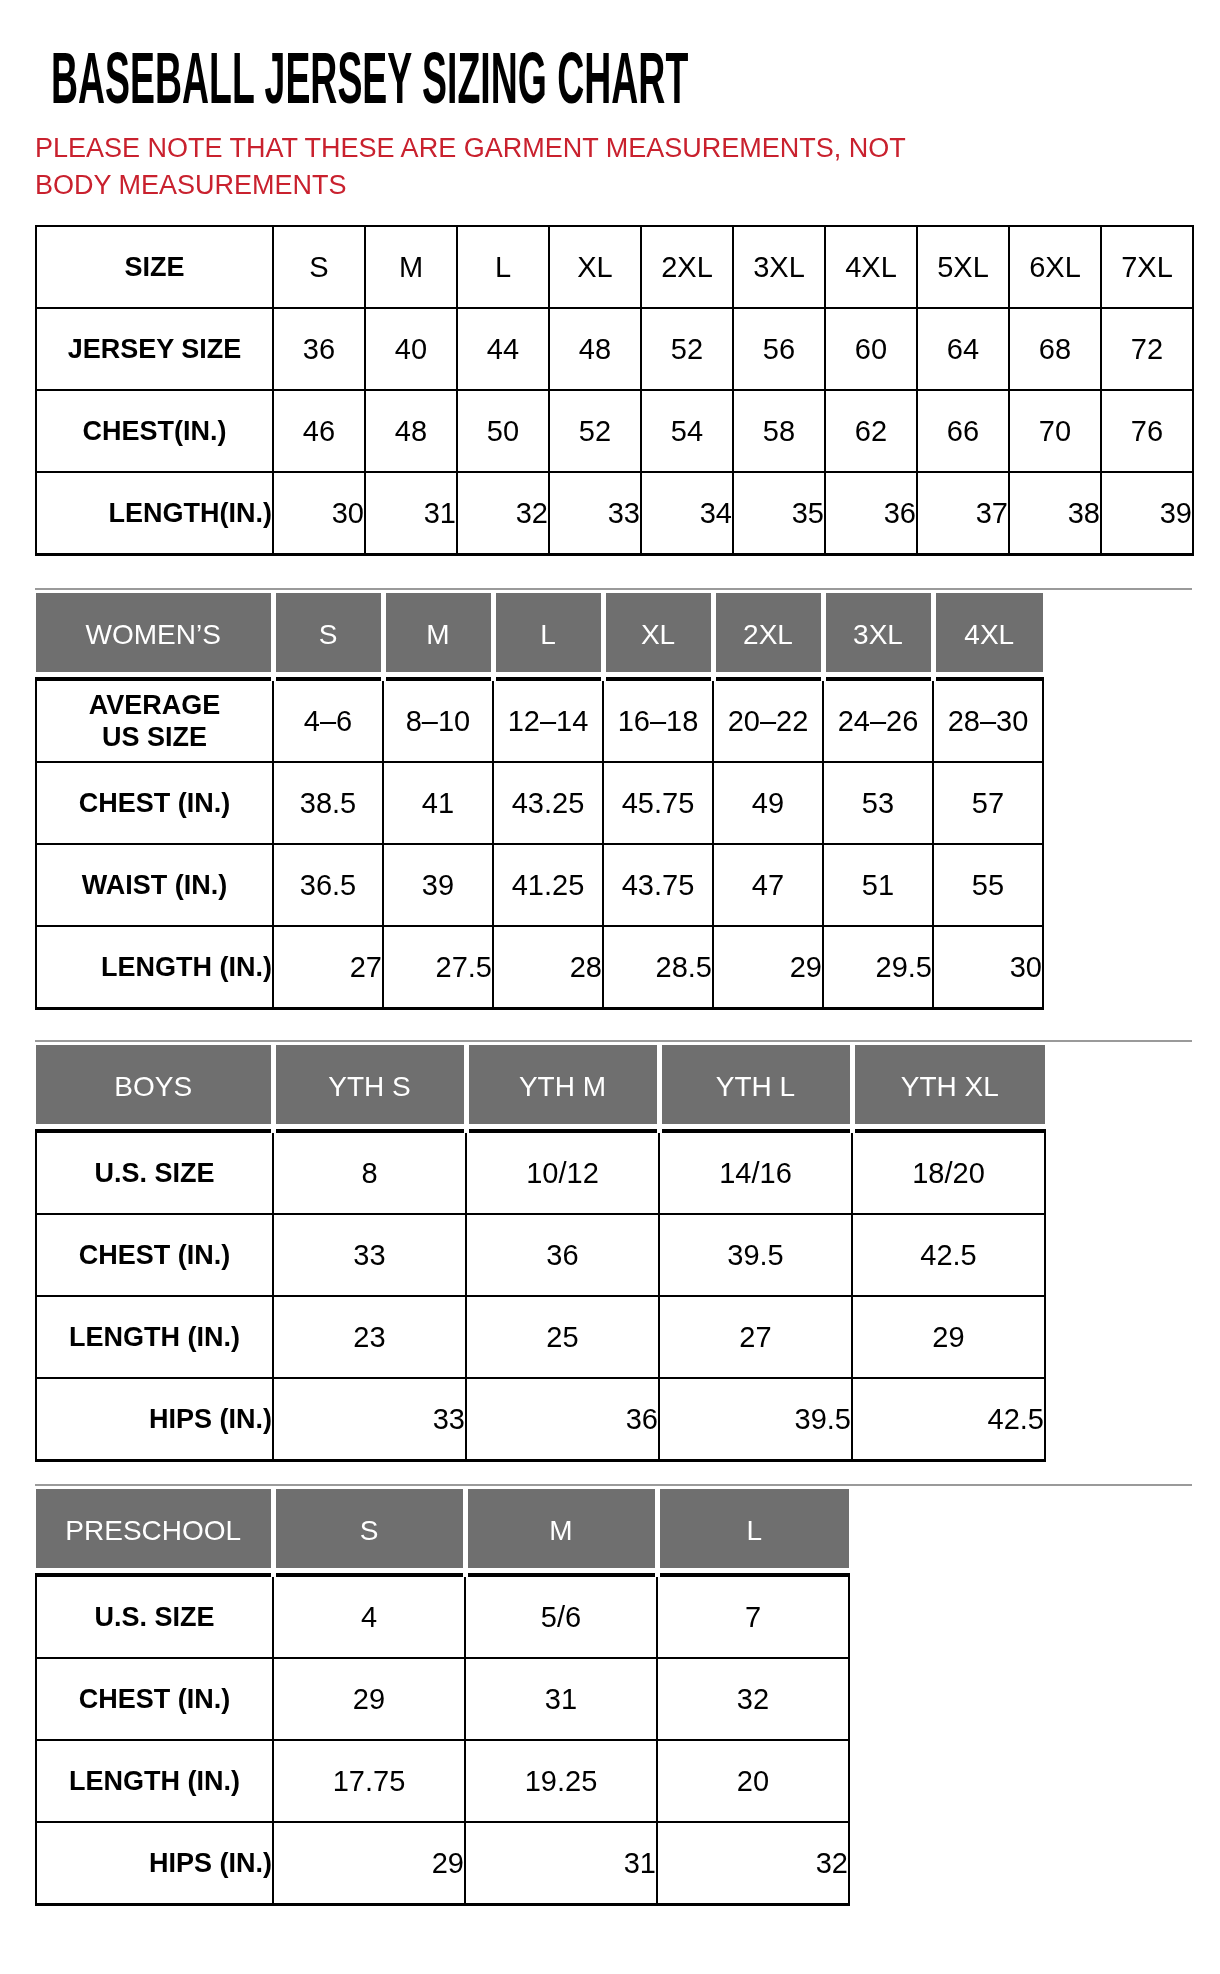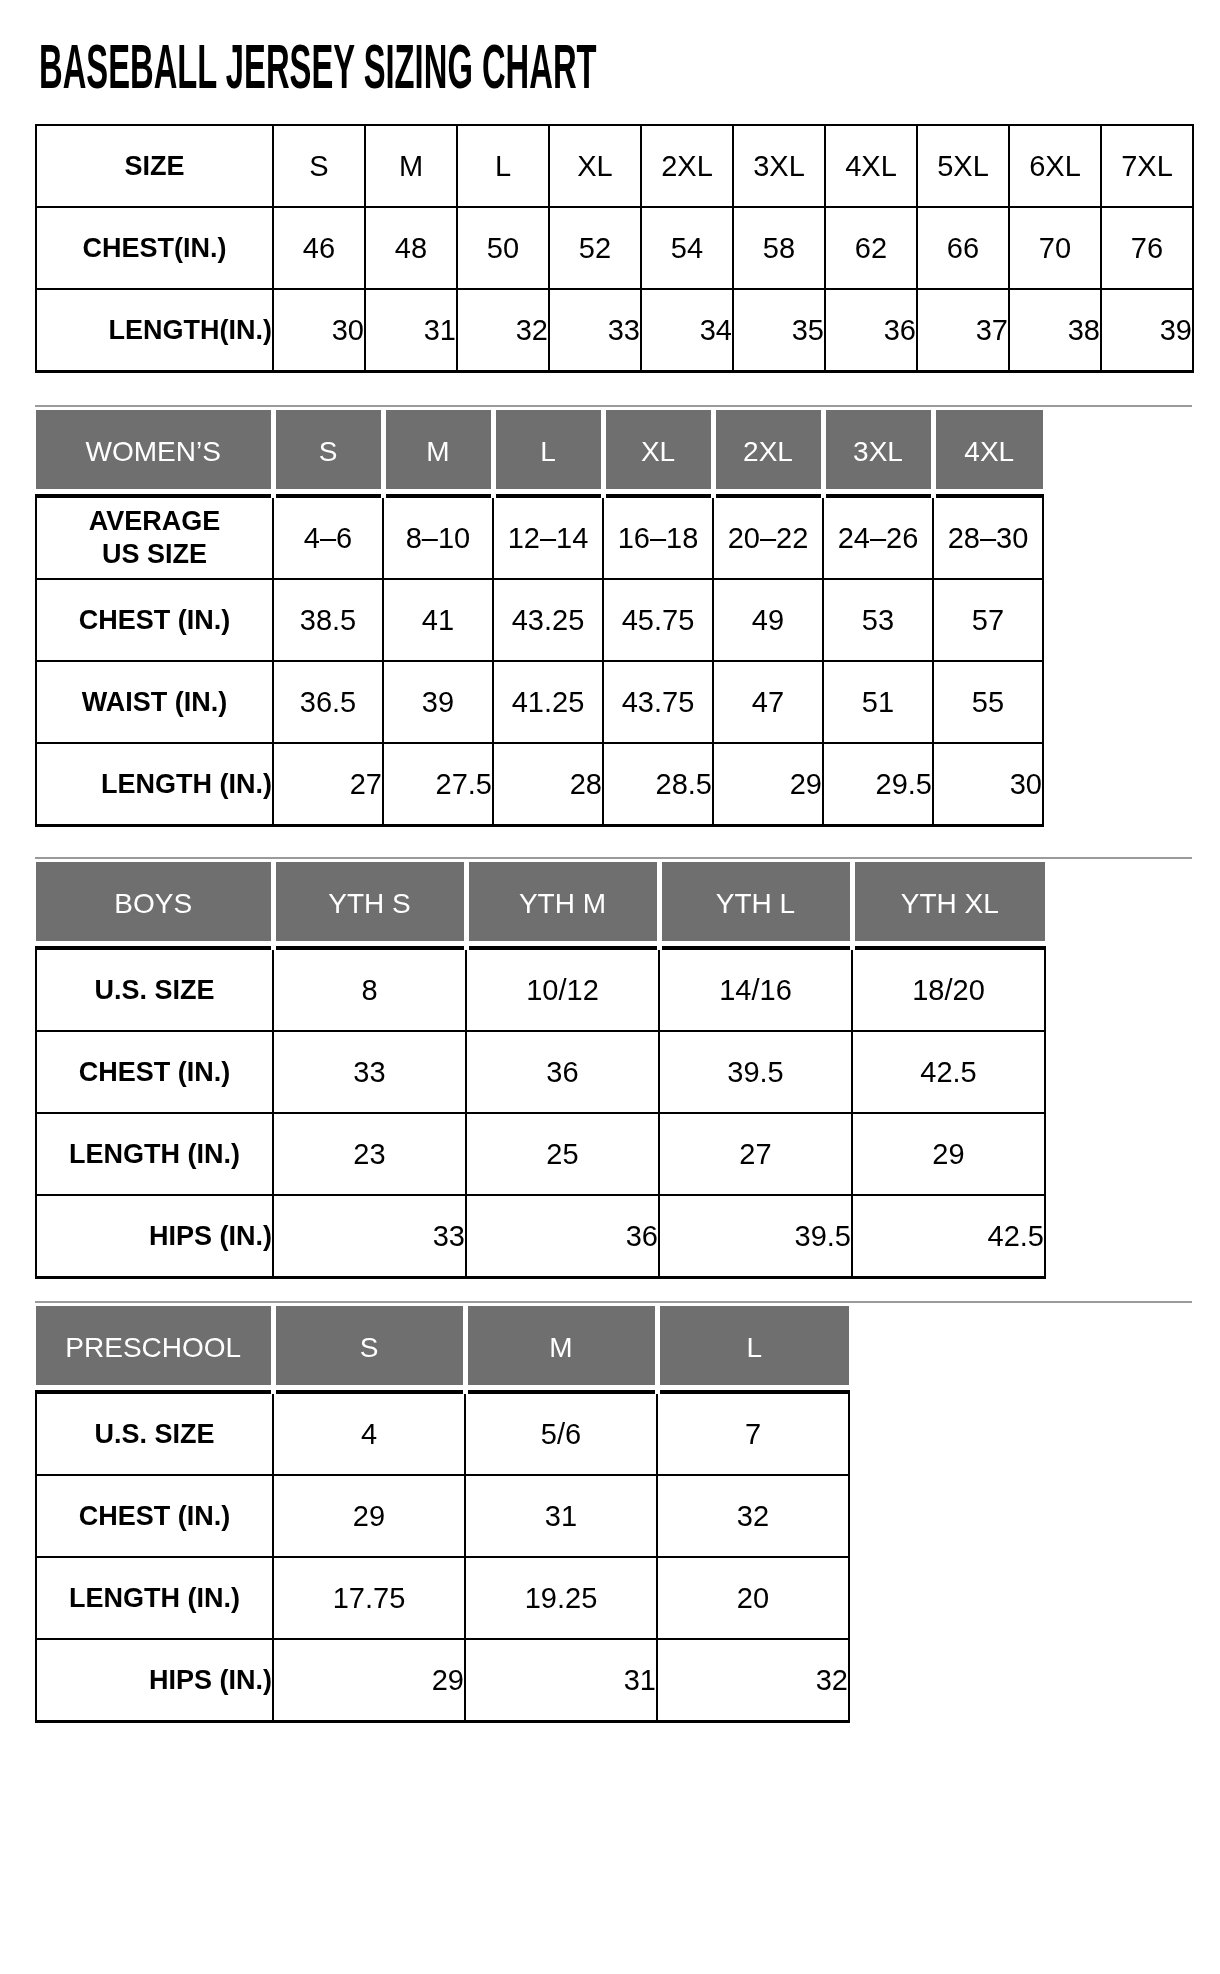--- a/index.html
+++ b/index.html
@@ -12,24 +12,24 @@
   body{
     width:1220px;
     font-family:"Liberation Sans","DejaVu Sans",sans-serif;
     color:var(--ink);
     -webkit-font-smoothing:antialiased;
   }
   .page{padding:26px 28px 34px 35px;}
 
   
   h1.title{
-    margin:4px;
+    margin:16px;
     height:72px;
     line-height:72px;
-    font-size:63px;
+    font-size:72px;
     white-space:nowrap;
     overflow:visible;
   }
   h1.title .condensed{
     display:inline-block;
     transform:scaleX(0.52);
     transform-origin:0 50%;
     font-weight:700;
     letter-spacing:0;
   }
@@ -115,20 +115,21 @@
   col.c-boys{width:193px;}
   col.c-preschool{width:192px;}
 </style>
 </head>
 <body>
 
 <div class="page">
 
   <h1 class="title"><span class="condensed">BASEBALL JERSEY SIZING CHART</span></h1>
 
+  <p class="note top">PLEASE NOTE THAT THESE ARE GARMENT MEASUREMENTS, NOT BODY MEASUREMENTS</p>
 
   <div class="sect" id="sect-mens">
     <table class="tbl" id="mens-table">
       <colgroup>
         <col class="c-label">
           <col class="c-mens">
           <col class="c-mens">
           <col class="c-mens">
           <col class="c-mens">
           <col class="c-mens">
@@ -146,20 +147,33 @@
             <td class="val">L</td>
             <td class="val">XL</td>
             <td class="val">2XL</td>
             <td class="val">3XL</td>
             <td class="val">4XL</td>
             <td class="val">5XL</td>
             <td class="val">6XL</td>
             <td class="val">7XL</td>
           </tr>
           <tr>
+            <th class="lab">JERSEY SIZE</th>
+            <td class="val">36</td>
+            <td class="val">40</td>
+            <td class="val">44</td>
+            <td class="val">48</td>
+            <td class="val">52</td>
+            <td class="val">56</td>
+            <td class="val">60</td>
+            <td class="val">64</td>
+            <td class="val">68</td>
+            <td class="val">72</td>
+          </tr>
+          <tr>
             <th class="lab">CHEST(IN.)</th>
             <td class="val">46</td>
             <td class="val">48</td>
             <td class="val">50</td>
             <td class="val">52</td>
             <td class="val">54</td>
             <td class="val">58</td>
             <td class="val">62</td>
             <td class="val">66</td>
             <td class="val">70</td>

